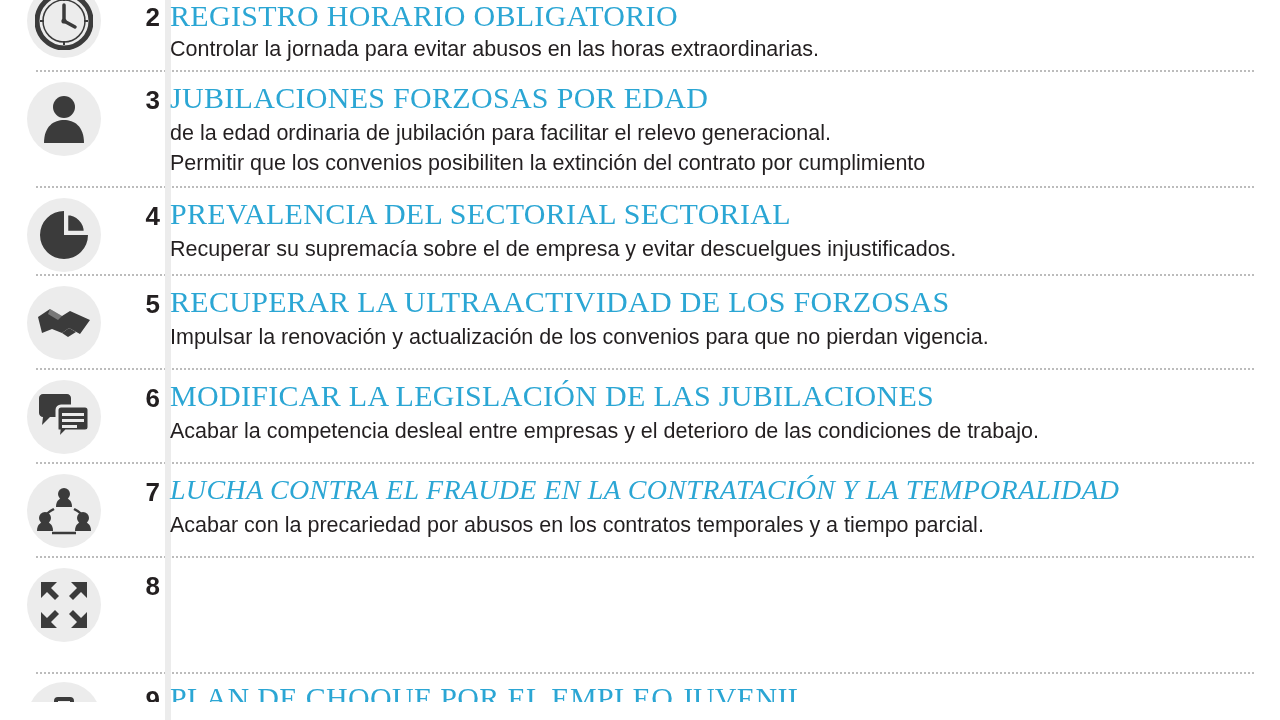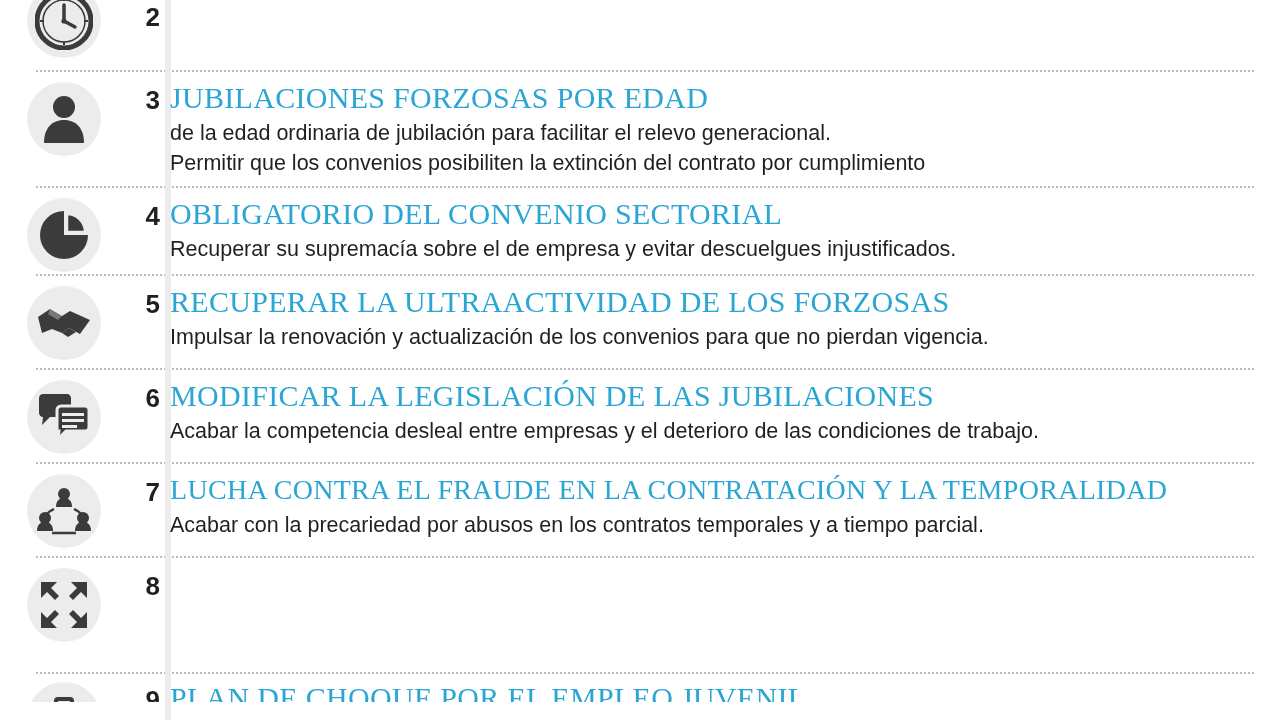--- a/index.html
+++ b/index.html
@@ -72,21 +72,21 @@
   }
 
   .head {
     font-family: "Liberation Serif", serif;
     font-size: 30px;
     line-height: 36px;
     color: #2ba6d4;
     letter-spacing: 0.3px;
     white-space: nowrap;
   }
-  .head.small { font-size: 28px; }
+  .head.small { font-size: 28px; font-style: italic; }
 
   .desc {
     font-family: "Liberation Sans", sans-serif;
     font-size: 21.5px;
     line-height: 30px;
     color: #231f20;
     margin-top: 2px;
   }
   .desc .line { display: block; white-space: nowrap; }
 
@@ -129,20 +129,26 @@
           <line x1="29" y1="29" x2="40" y2="35" stroke="#3b3b3b" stroke-width="3.5" stroke-linecap="round"></line>
           <circle cx="29" cy="29" r="2.6" fill="#3b3b3b"></circle>
           <line x1="29" y1="5" x2="29" y2="9" stroke="#3b3b3b" stroke-width="2"></line>
           <line x1="29" y1="49" x2="29" y2="53" stroke="#3b3b3b" stroke-width="2"></line>
           <line x1="5" y1="29" x2="9" y2="29" stroke="#3b3b3b" stroke-width="2"></line>
           <line x1="49" y1="29" x2="53" y2="29" stroke="#3b3b3b" stroke-width="2"></line>
         </svg>
       </div>
     </div>
     <div class="num-cell" style="line-height:34px;">2</div>
+    <div class="text-cell">
+      <div class="head" style="line-height:32px;">REGISTRO HORARIO OBLIGATORIO</div>
+      <div class="desc">
+        <span class="line">Controlar la jornada para evitar abusos en las horas extraordinarias.</span>
+      </div>
+    </div>
   </div>
   <div class="divider"></div>
 
   <div class="item" style="height:114px;padding-top:8px;">
     <div class="icon-cell">
       <div class="icon-badge">
         <svg width="48" height="52" viewBox="0 0 48 52">
           <circle cx="24" cy="14" r="11" fill="#3b3b3b"></circle>
           <path d="M4 50 C4 33 14 27 24 27 C34 27 44 33 44 50 Z" fill="#3b3b3b"></path>
         </svg>
@@ -164,21 +170,21 @@
       <div class="icon-badge">
         <svg width="52" height="52" viewBox="0 0 52 52">
           <path d="M26 26 L26 2 A24 24 0 1 0 50 26 Z" fill="#3b3b3b"></path>
           <path d="M29 23 L29 5 A18 18 0 0 1 47 23 Z" fill="#3b3b3b"></path>
           <path d="M29 23 L29 5 A18 18 0 0 1 47 23 Z" fill="none" stroke="#ececec" stroke-width="2.5"></path>
         </svg>
       </div>
     </div>
     <div class="num-cell">4</div>
     <div class="text-cell">
-      <div class="head">OBLIGATORIO DEL CONVENIO SECTORIAL</div>
+      <div class="head">PREVALENCIA DEL SECTORIAL SECTORIAL</div>
       <div class="desc">
         <span class="line">Recuperar su supremacía sobre el de empresa y evitar descuelgues injustificados.</span>
       </div>
     </div>
   </div>
   <div class="divider"></div>
 
   <div class="item" style="height:92px;padding-top:8px;">
     <div class="icon-cell">
       <div class="icon-badge">

